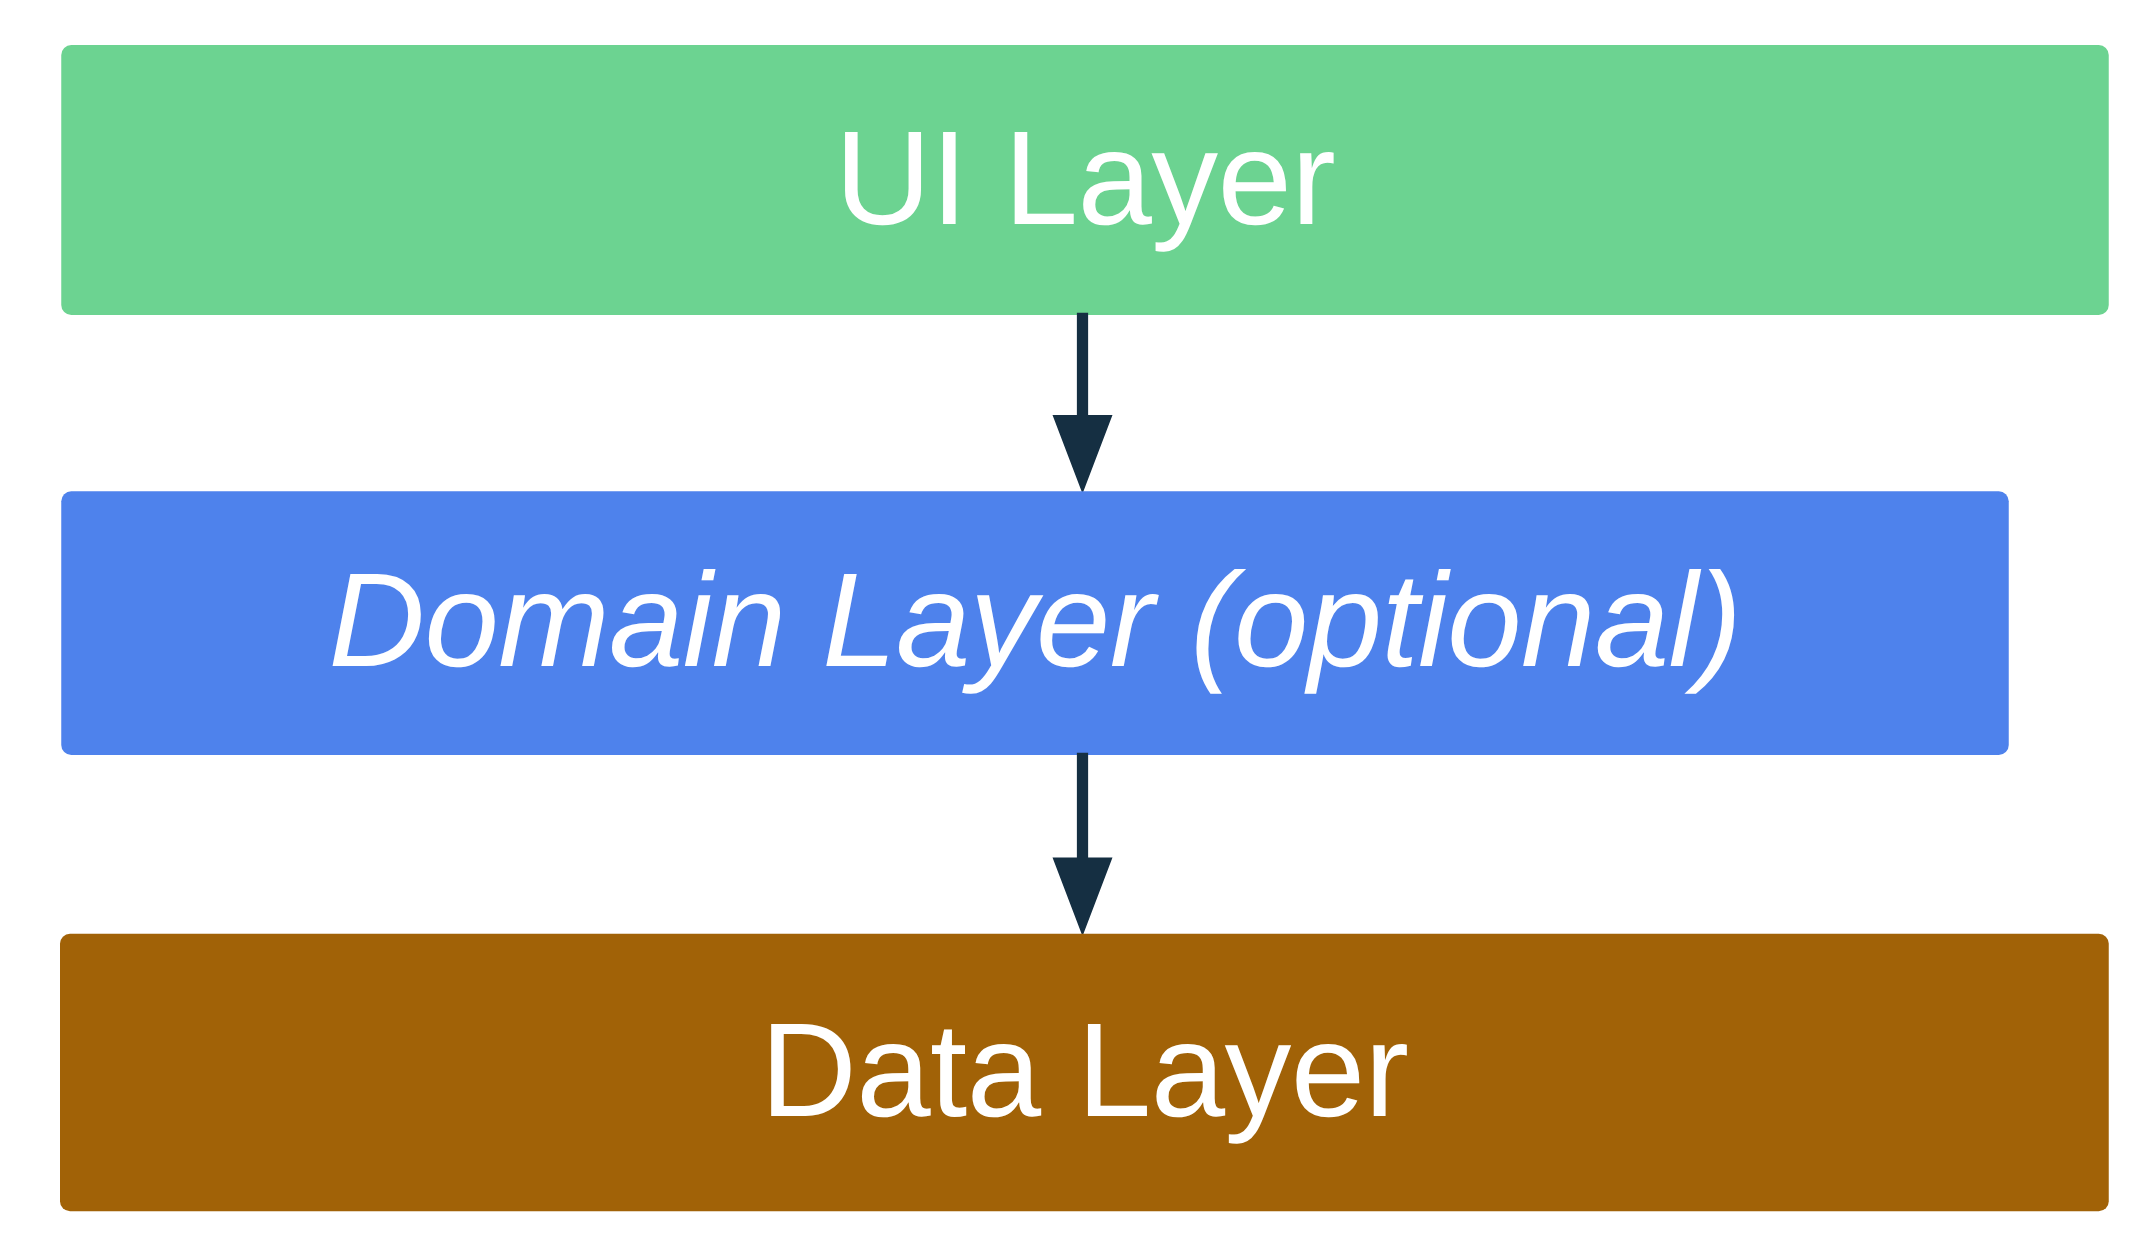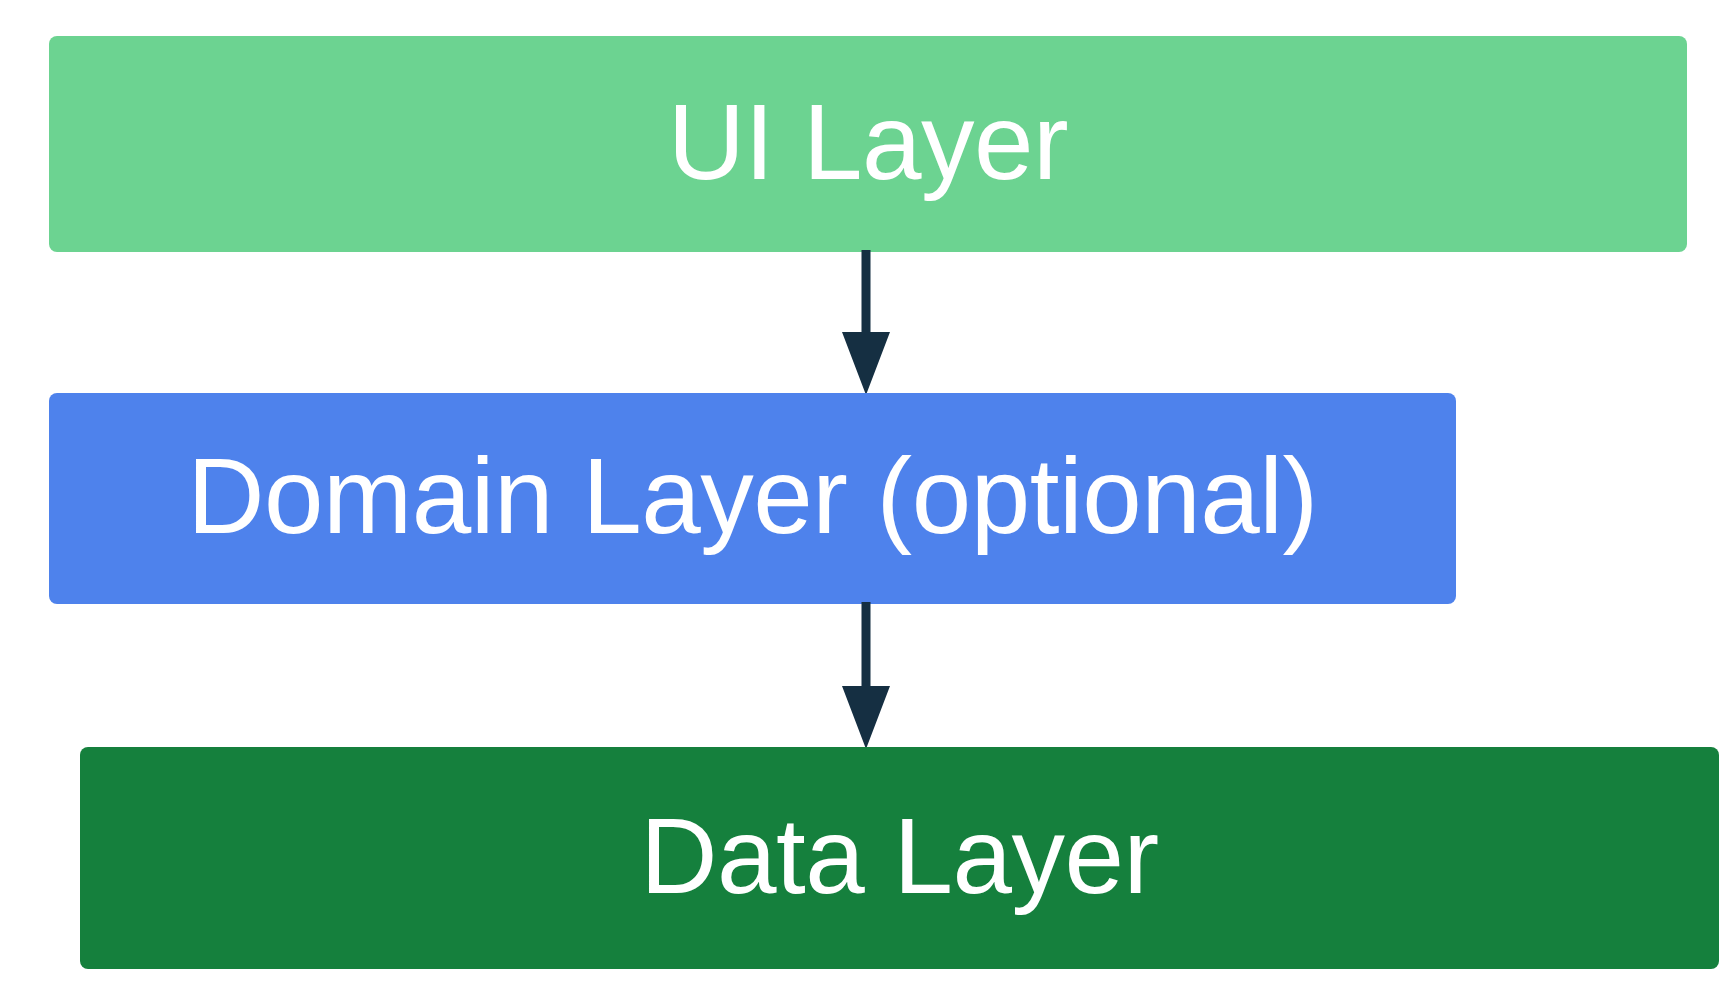--- a/index.html
+++ b/index.html
@@ -47,23 +47,24 @@
   #box-ui .layer-label {
     font-size: 107px;
     position: relative;
     top: -2px;
   }
 
   
   #box-domain {
     left: 49px;
     top: 393px;
-    width: 1407px;
+    width: 1558px;
     height: 211px;
     background: #4E82EC;
+    font-style: italic;
   }
   #box-domain .layer-label {
     font-size: 107px;
     position: relative;
     top: -2px;
   }
 
   
   #box-data {
     left: 48px;
@@ -112,17 +113,17 @@
   <div class="layer-box" id="box-domain" style="background: rgb(78, 130, 236);">
     <span class="layer-label" style="color: rgb(255, 255, 255);">Domain Layer (optional)</span>
   </div>
 
   <div class="arrow" id="arrow-domain-to-data">
     <svg width="50" height="147" viewBox="0 0 50 147" xmlns="http://www.w3.org/2000/svg">
       <path d="M20.5 0 H29.5 V84 H49 L25 147 L1 84 H20.5 Z" fill="#152F42"></path>
     </svg>
   </div>
 
-  <div class="layer-box" id="box-data" style="background: #15803d; margin-left: 32px;">
+  <div class="layer-box" id="box-data" style="background: #a16207;">
     <span class="layer-label" style="color: rgb(255, 255, 255);">Data Layer</span>
   </div>
 
 </div>
 
 </body></html>

